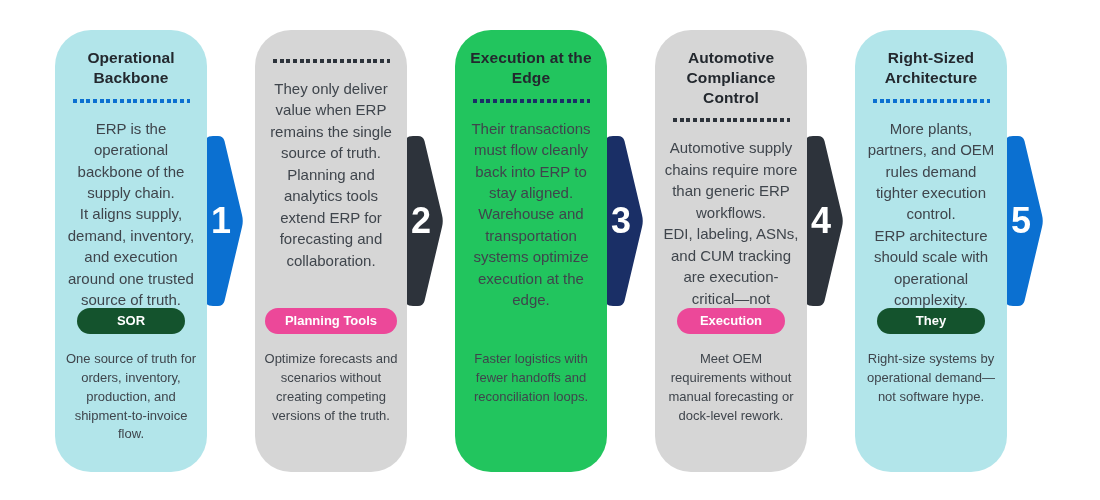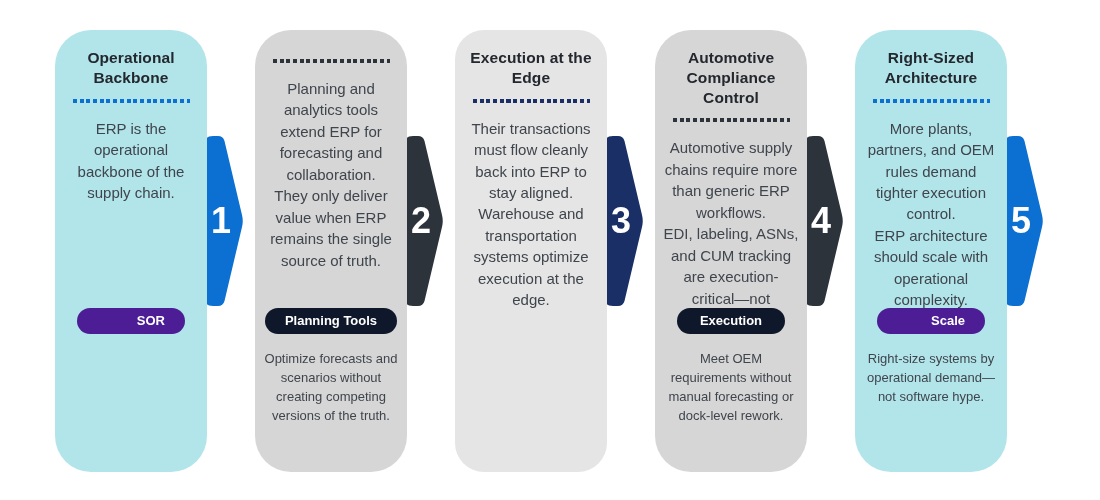--- a/index.html
+++ b/index.html
@@ -8,37 +8,37 @@
     font-family:"Liberation Sans", sans-serif;
   }
   .board{display:flex;align-items:flex-start;padding:30px 0 0 55px;}
   .card{
     width:152px;height:442px;border-radius:36px;box-sizing:border-box;
     padding:18px 8px 0;position:relative;text-align:center;z-index:2;
     flex:0 0 auto;
   }
   .card.teal{background:#b2e5ea;}
   .card.gray{background:#d6d6d6;}
-  .card.peri{background:#e5e5e5;border-radius:29px;}
+  .card.peri{background:#22c55e;}
   .title{
     font-size:15.5px;font-weight:bold;color:#23282e;line-height:1.28;
     letter-spacing:.1px;
   }
   .dots{height:4px;width:117px;margin:11px auto 15px;}
   .dots.blue{background:repeating-linear-gradient(90deg,#0b70d1 0 4px,transparent 4px 6.7px);}
   .dots.dark{background:repeating-linear-gradient(90deg,#2d333b 0 4px,transparent 4px 6.7px);}
   .dots.navy{background:repeating-linear-gradient(90deg,#1a2f66 0 4px,transparent 4px 6.7px);}
   .body-text{font-size:15px;color:#3f454c;line-height:1.43;}
   .pill-row{position:absolute;top:278px;left:0;right:0;text-align:center;}
   .pill{
     display:inline-block;min-width:68px;padding:5px 20px;border-radius:14px;
     color:#ffffff;font-weight:bold;font-size:13px;line-height:1.2;
   }
-  .pill.blue{background:#4c1d95;text-align:right;}
-  .pill.dark{background:#0f172a;}
+  .pill.blue{background:#14532d;}
+  .pill.dark{background:#ec4899;}
   .pill.navy{background:#1a2f66;}
   .footer-text{
     position:absolute;top:320px;left:6px;right:6px;
     font-size:13px;color:#3f454c;line-height:1.45;
   }
   .gap{width:48px;height:442px;position:relative;flex:0 0 auto;z-index:1;}
   .arrow{position:absolute;left:-4px;top:105px;width:42px;height:172px;}
   .arrow path.blue{fill:#0b70d1;}
   .arrow path.dark{fill:#2d333b;}
   .arrow path.navy{fill:#1a2f66;}
@@ -50,57 +50,60 @@
 </head>
 <body>
 
 <div class="board">
 
   <div class="card teal">
     <div class="title">Operational Backbone</div>
     <div class="dots blue"></div>
     <div class="body-text">
       <div>ERP is the operational backbone of the supply chain.</div>
+      <div>It aligns supply, demand, inventory, and execution around one trusted source of truth.</div>
     </div>
     <div class="pill-row">
       <span class="pill blue">SOR</span>
     </div>
+    <div class="footer-text">One source of truth for orders, inventory, production, and shipment-to-invoice flow.</div>
   </div>
   <div class="gap">
     <svg class="arrow" viewBox="0 0 42 172">
       <path class="blue" d="M10 1 L15 1 Q20 1 21.5 6 L39 80 Q40.5 86 39 92 L21.5 166 Q20 171 15 171 L10 171 Q1 171 1 162 L1 10 Q1 1 10 1 Z"></path>
       <text x="18" y="98" text-anchor="middle">1</text>
     </svg>
   </div>
 
   <div class="card gray">
     <div class="dots dark"></div>
     <div class="body-text">
+      <div>They only deliver value when ERP remains the single source of truth.</div>
       <div>Planning and analytics tools extend ERP for forecasting and collaboration.</div>
-      <div>They only deliver value when ERP remains the single source of truth.</div>
     </div>
     <div class="pill-row">
       <span class="pill dark">Planning Tools</span>
     </div>
     <div class="footer-text">Optimize forecasts and scenarios without creating competing versions of the truth.</div>
   </div>
   <div class="gap">
     <svg class="arrow" viewBox="0 0 42 172">
       <path class="dark" d="M10 1 L15 1 Q20 1 21.5 6 L39 80 Q40.5 86 39 92 L21.5 166 Q20 171 15 171 L10 171 Q1 171 1 162 L1 10 Q1 1 10 1 Z"></path>
       <text x="18" y="98" text-anchor="middle">2</text>
     </svg>
   </div>
 
   <div class="card peri">
     <div class="title">Execution at the Edge</div>
     <div class="dots navy"></div>
     <div class="body-text">
       <div>Their transactions must flow cleanly back into ERP to stay aligned.</div>
       <div>Warehouse and transportation systems optimize execution at the edge.</div>
     </div>
+    <div class="footer-text">Faster logistics with fewer handoffs and reconciliation loops.</div>
   </div>
   <div class="gap">
     <svg class="arrow" viewBox="0 0 42 172">
       <path class="navy" d="M10 1 L15 1 Q20 1 21.5 6 L39 80 Q40.5 86 39 92 L21.5 166 Q20 171 15 171 L10 171 Q1 171 1 162 L1 10 Q1 1 10 1 Z"></path>
       <text x="18" y="98" text-anchor="middle">3</text>
     </svg>
   </div>
 
   <div class="card gray">
     <div class="title">Automotive Compliance Control</div>
@@ -122,21 +125,21 @@
   </div>
 
   <div class="card teal">
     <div class="title">Right-Sized Architecture</div>
     <div class="dots blue"></div>
     <div class="body-text">
       <div>More plants, partners, and OEM rules demand tighter execution control.</div>
       <div>ERP architecture should scale with operational complexity.</div>
     </div>
     <div class="pill-row">
-      <span class="pill blue">Scale</span>
+      <span class="pill blue">They</span>
     </div>
     <div class="footer-text">Right-size systems by operational demand—not software hype.</div>
   </div>
   <div class="gap">
     <svg class="arrow" viewBox="0 0 42 172">
       <path class="blue" d="M10 1 L15 1 Q20 1 21.5 6 L39 80 Q40.5 86 39 92 L21.5 166 Q20 171 15 171 L10 171 Q1 171 1 162 L1 10 Q1 1 10 1 Z"></path>
       <text x="18" y="98" text-anchor="middle">5</text>
     </svg>
   </div>
 

